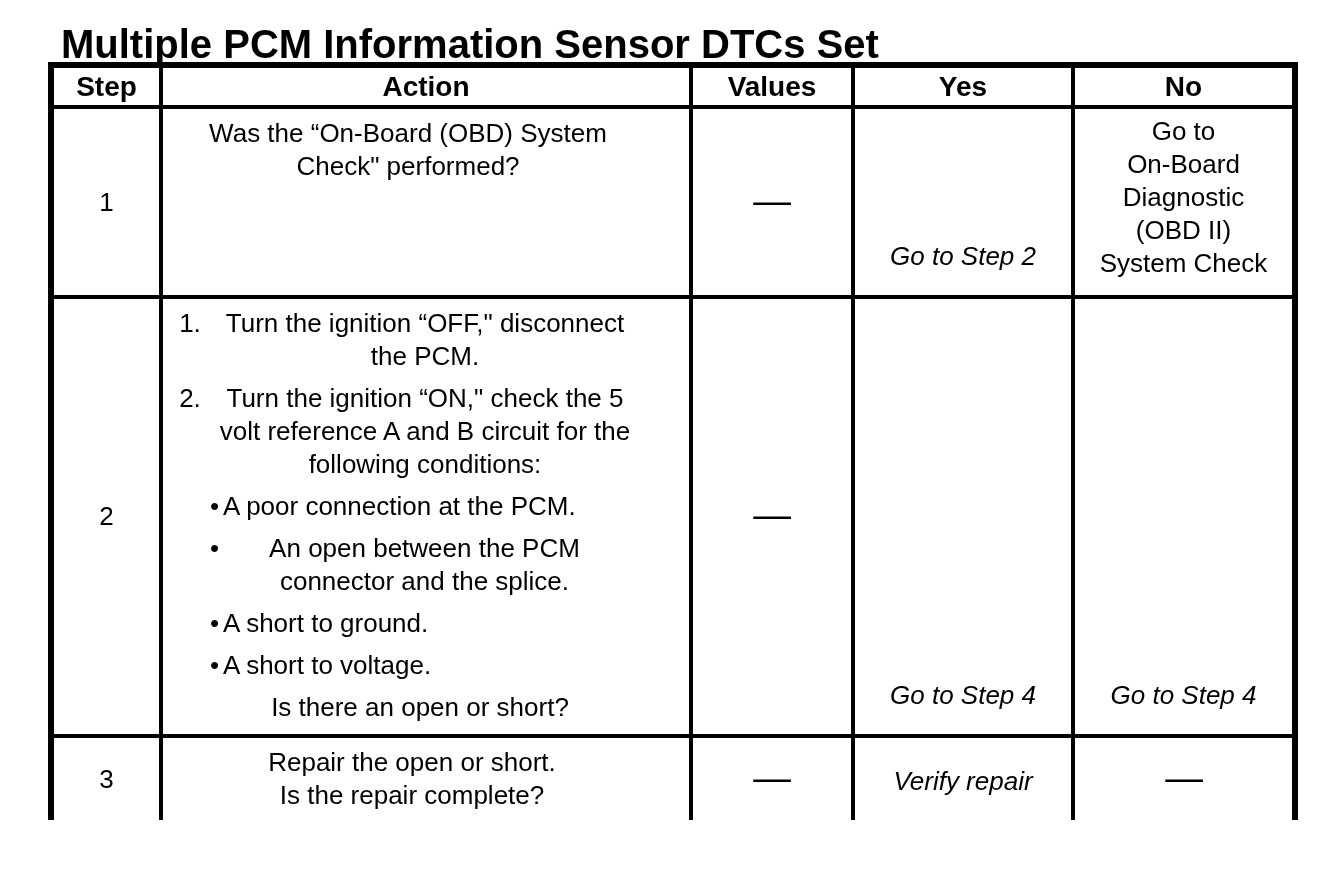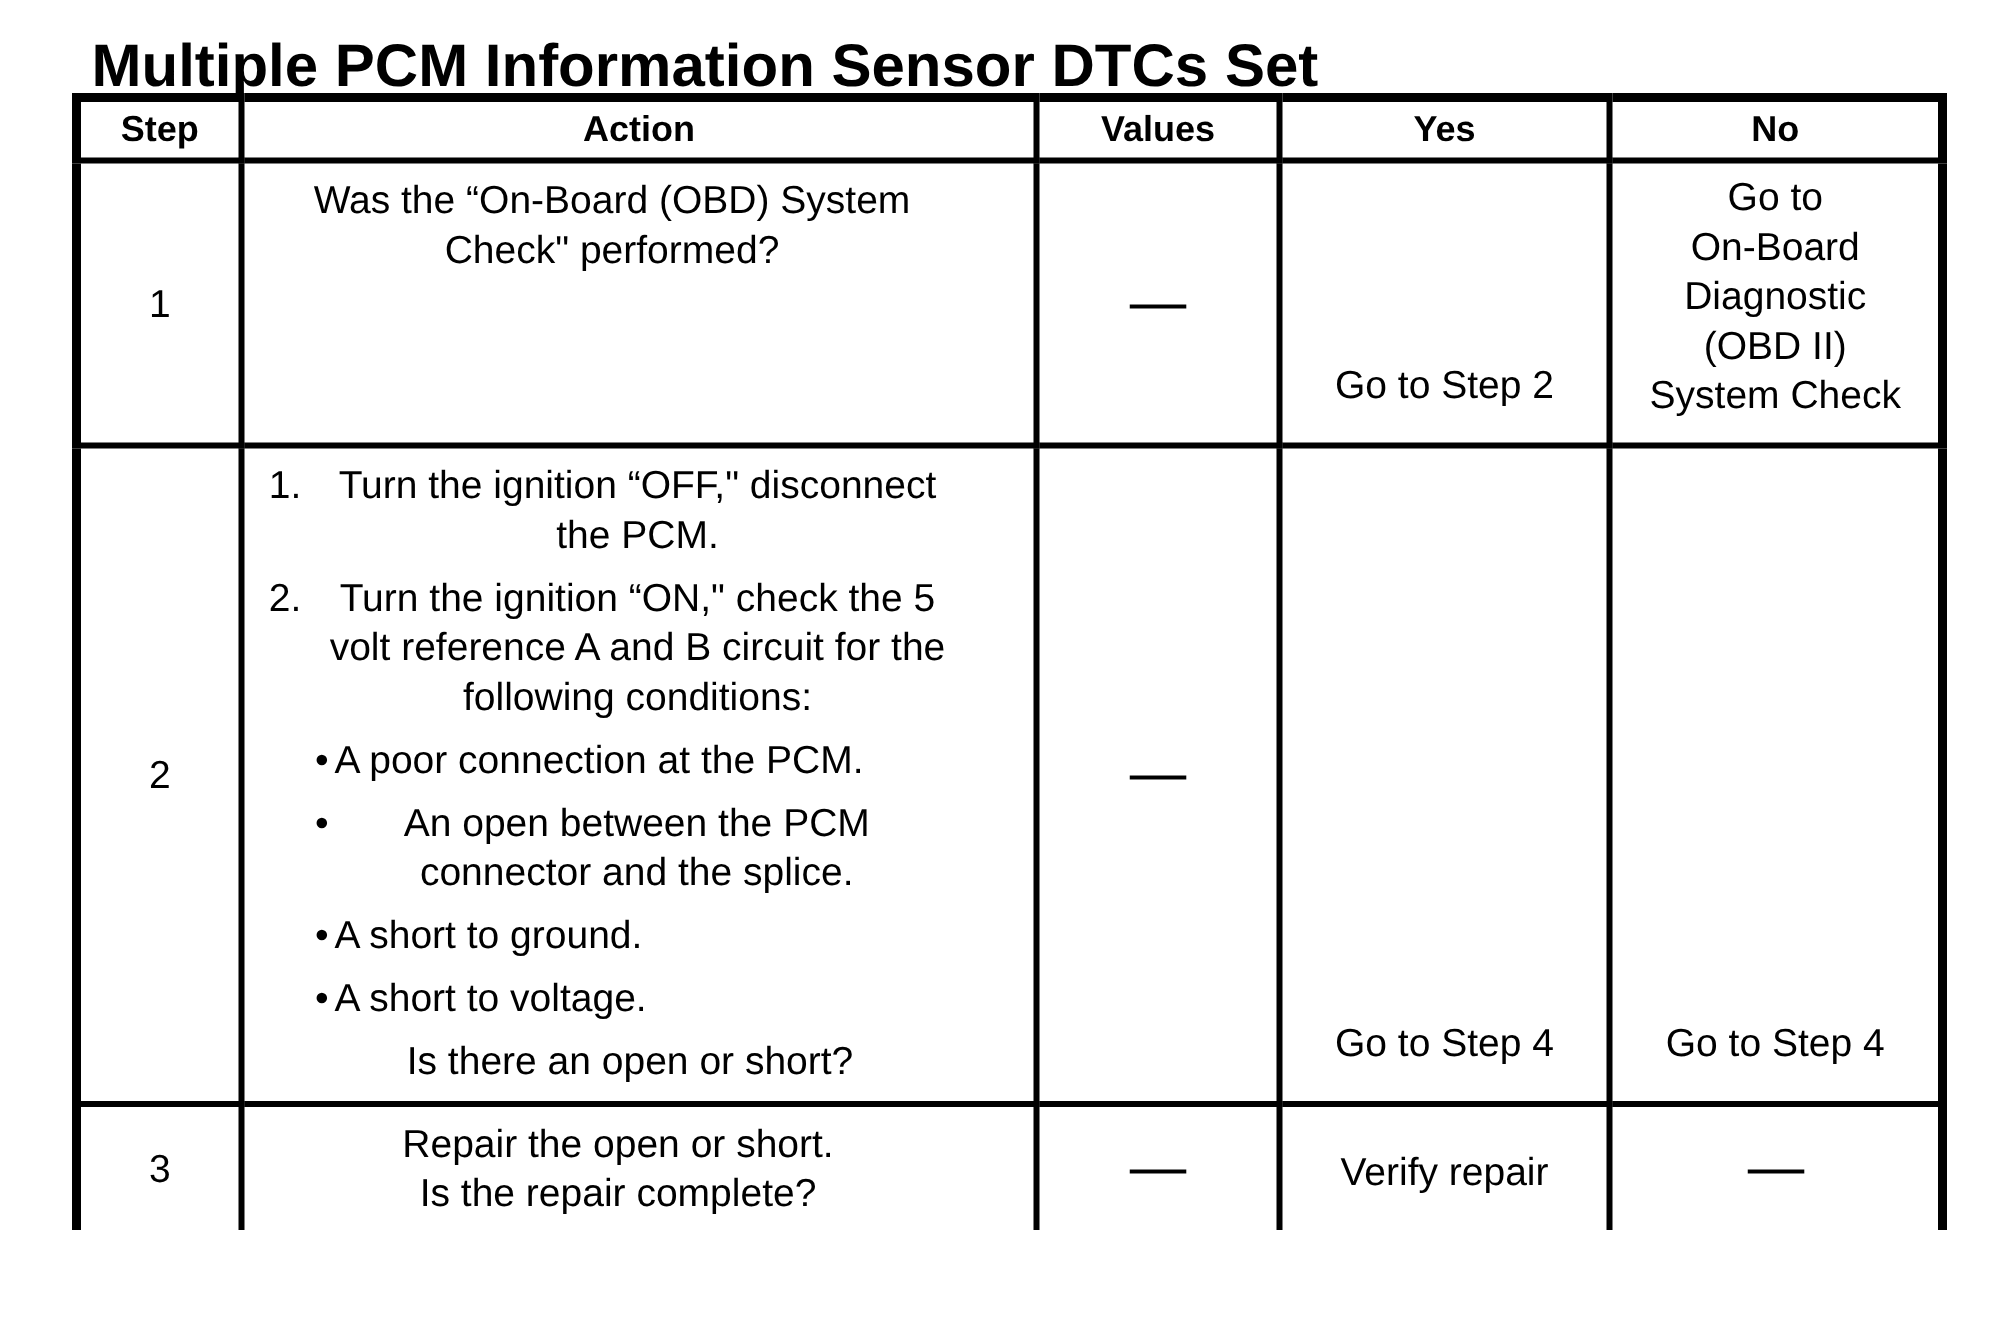--- a/index.html
+++ b/index.html
@@ -34,33 +34,33 @@
     vertical-align: middle;
     overflow: hidden;
   }
   
   .dtc-table thead th { border-top-width: 6px; }
   .dtc-table th:first-child, .dtc-table td:first-child { border-left-width: 6px; }
   .dtc-table th:last-child, .dtc-table td:last-child { border-right-width: 6px; text-align: center; }
   .dtc-table tr.cut td { border-bottom: none; }
 
   .dtc-table th {
-    font-size: 24px;
+    font-size: 28px;
     font-weight: bold;
     text-align: center;
     height: 42px;
   }
   tr.r1 td { height: 190px; }
   tr.r2 td { height: 439px; }
   tr.r3 td { height: 82px; }
 
   td.step-col { text-align: center; vertical-align: middle; }
   td.action-col { vertical-align: top; padding: 8px 38px 8px 10px; text-align: center; }
   td.values-col { text-align: center; vertical-align: middle; }
-  td.bottom-cell { text-align: center; vertical-align: bottom; padding-bottom: 22px; }
+  td.bottom-cell { text-align: center; vertical-align: bottom; padding-bottom: 22px; font-style: italic; }
   td.top-cell { text-align: center; vertical-align: top; padding-top: 6px; }
   td.mid-cell { text-align: center; vertical-align: middle; }
 
   .para { max-width: 470px; }
   .num-item { display: flex; margin: 0 0 9px 0; }
   .num-marker { width: 34px; flex: none; }
   .num-text { max-width: 436px; }
   .bullet-item { display: flex; margin: 9px 0 9px 33px; }
   .bullet-marker { width: 17px; flex: none; }
   .bullet-text { max-width: 403px; }

